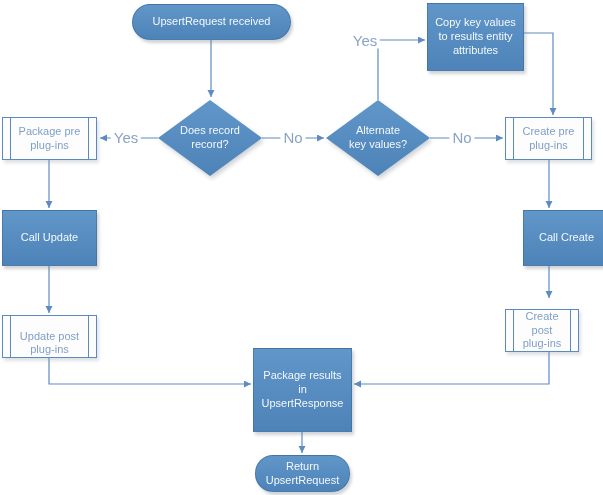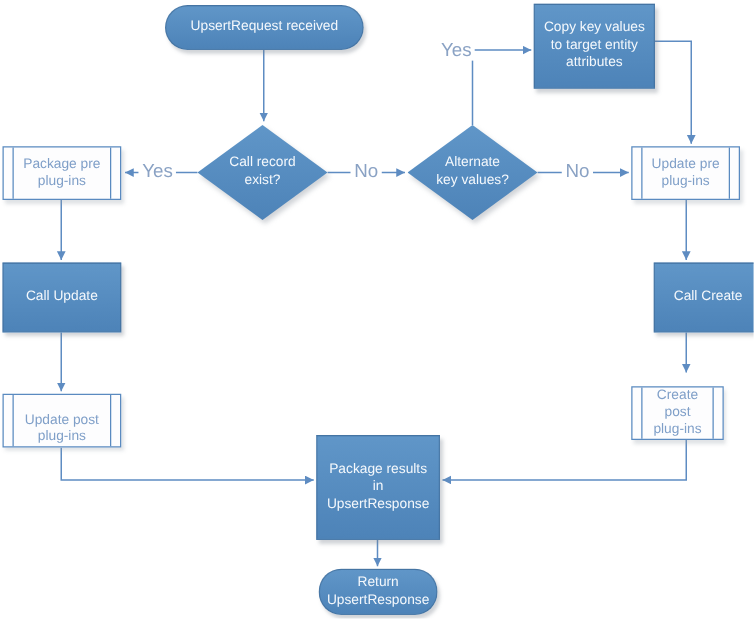--- a/index.html
+++ b/index.html
@@ -70,70 +70,70 @@
       <path d="M302 420 L302 453" marker-end="url(#arw)"></path>
     </g>
   </svg>
 
   <div class="node solid terminator" style="left:132px;top:4px;width:159px;height:36px;">
     <span>UpsertRequest received</span>
   </div>
 
   <div class="node decision" style="left:158px;top:100px;width:104px;height:76px;">
     <div class="diamond"></div>
-    <span class="dlabel">Call record exist?</span>
+    <span class="dlabel">Does record record?</span>
   </div>
 
   <div class="node decision" style="left:326px;top:100px;width:104px;height:76px;">
     <div class="diamond"></div>
     <span class="dlabel">Alternate key values?</span>
   </div>
 
   <div class="node solid process" style="left:427px;top:3px;width:97px;height:68px;">
-    <span>Copy key values to target entity attributes</span>
+    <span>Copy key values to results entity attributes</span>
   </div>
 
   <div class="node subproc" style="left:2px;top:117px;width:95px;height:43px;">
     <span class="bar l"></span>
     <span>Package pre plug-ins</span>
     <span class="bar r"></span>
   </div>
 
   <div class="node solid process" style="left:2px;top:210px;width:95px;height:56px;">
     <span>Call Update</span>
   </div>
 
   <div class="node subproc" style="left:2px;top:315px;width:95px;height:43px;align-items:flex-end;">
     <span class="bar l"></span>
     <span>Update post plug-ins</span>
     <span class="bar r"></span>
   </div>
 
   <div class="node subproc" style="left:505px;top:117px;width:87px;height:43px;">
     <span class="bar l"></span>
-    <span>Update pre plug-ins</span>
+    <span>Create pre plug-ins</span>
     <span class="bar r"></span>
   </div>
 
   <div class="node solid process" style="left:523px;top:210px;width:87px;height:56px;">
     <span>Call Create</span>
   </div>
 
   <div class="node subproc" style="left:505px;top:309px;width:74px;height:43px;">
     <span class="bar l"></span>
     <span>Create post plug-ins</span>
     <span class="bar r"></span>
   </div>
 
   <div class="node solid process" style="left:253px;top:348px;width:99px;height:84px;">
     <span>Package results in UpsertResponse</span>
   </div>
 
   <div class="node solid terminator" style="left:255px;top:455px;width:95px;height:37px;">
-    <span>Return UpsertResponse</span>
+    <span>Return UpsertRequest</span>
   </div>
 
   <span class="edge-label" style="left:126px;top:137px;">Yes</span>
   <span class="edge-label" style="left:293px;top:137px;">No</span>
   <span class="edge-label" style="left:365px;top:40px;">Yes</span>
   <span class="edge-label" style="left:462px;top:137px;">No</span>
 
 </div>
 
 </body></html>

